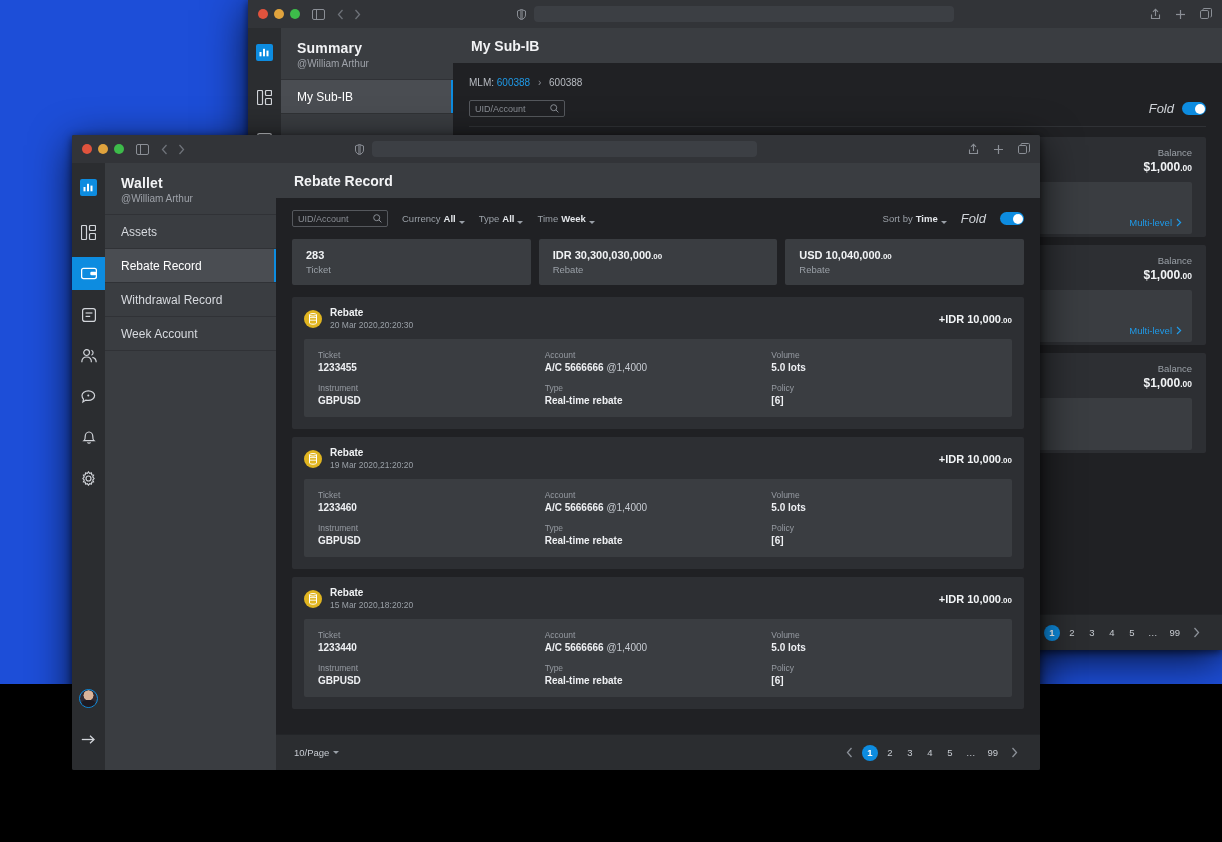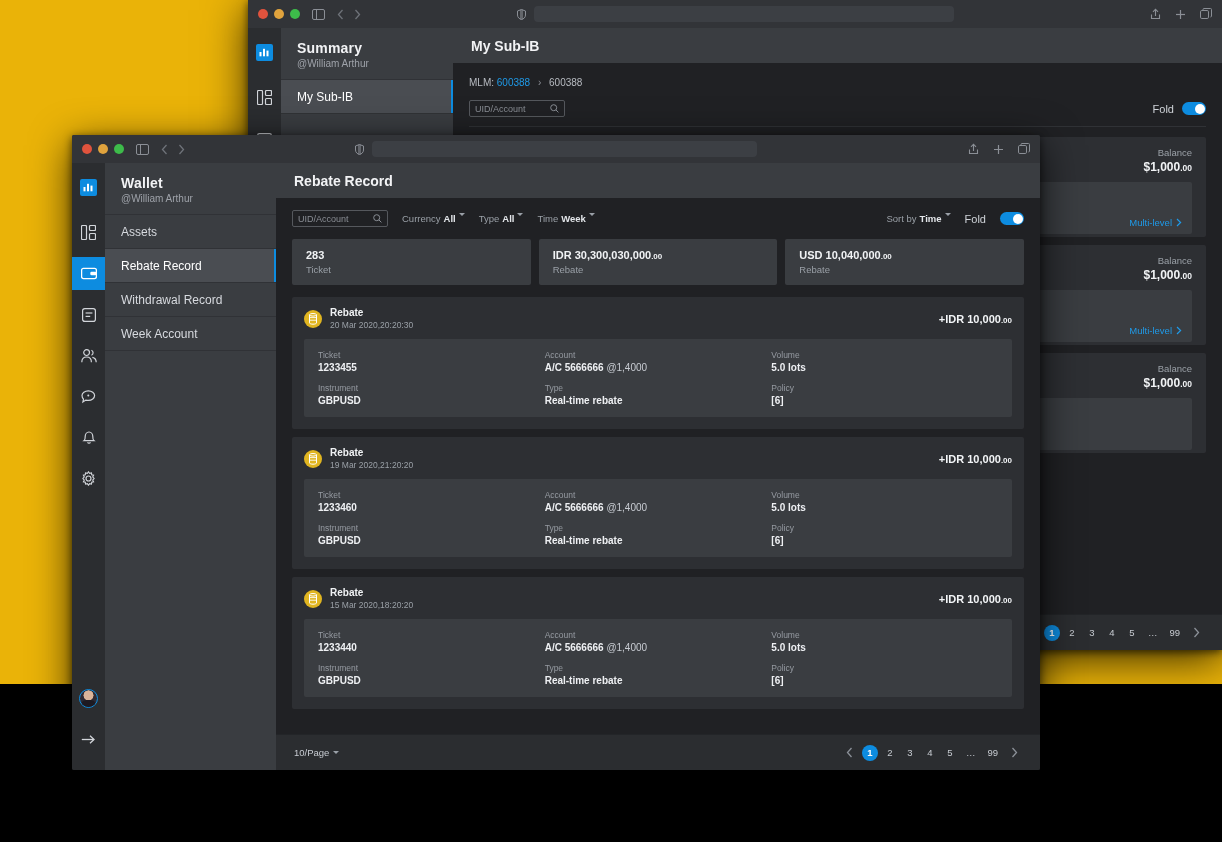--- a/index.html
+++ b/index.html
@@ -2,21 +2,21 @@
 <html><head>
 <meta charset="utf-8">
 <style>
   * { box-sizing: border-box; margin: 0; padding: 0; }
   html, body {
     width: 1222px; height: 842px;
     background: #000;
     font-family: "Liberation Sans", sans-serif;
     overflow: hidden;
   }
-  .stage { position: relative; width: 1222px; height: 684px; background: #eab308; }
+  .stage { position: relative; width: 1222px; height: 684px; background: #1d4ed8; }
 
   
   .win { position: absolute; background: #2b2d30; overflow: hidden; }
   .titlebar {
     height: 28px; background: #323438;
     display: flex; align-items: center; padding: 0 10px;
     position: relative;
   }
   .traffic { display: flex; gap: 6px; align-items: center; }
   .dot { width: 10px; height: 10px; border-radius: 50%; display: block; }
@@ -80,25 +80,25 @@
   .scrollarea { flex: 1 1 auto; overflow: hidden; padding: 12px 16px 0 16px; }
 
   
   .filterbar { display: flex; align-items: center; gap: 14px; margin-bottom: 12px; }
   .searchbox {
     width: 96px; height: 17px; border: 1px solid #55585d; border-radius: 2px;
     display: flex; align-items: center; padding: 0 5px;
     font-size: 9px; color: #8a8e95; background: transparent;
   }
   .searchbox .ph { flex: 1 1 auto; }
-  .filt { font-size: 9.5px; color: #9aa0a7; display: flex; align-items: flex-start; gap: 3px; }
+  .filt { font-size: 9.5px; color: #9aa0a7; display: flex; align-items: flex-end; gap: 3px; }
   .filt b { color: #e3e6ea; font-weight: bold; }
   .caret { display: inline-block; width: 0; height: 0; border-left: 3px solid transparent; border-right: 3px solid transparent; border-top: 3.5px solid #9aa0a7; }
   .filt-right { margin-left: auto; display: flex; align-items: center; gap: 14px; }
-  .foldlbl { font-size: 11px; color: #cfd3d8; }
+  .foldlbl { font-size: 13px; font-style: italic; color: #cfd3d8; }
   .switch { width: 24px; height: 13px; border-radius: 7px; background: #0d8ce0; position: relative; }
   .switch::after { content: ""; position: absolute; right: 1.5px; top: 1.5px; width: 10px; height: 10px; border-radius: 50%; background: #fff; }
 
   
   .stats { display: flex; gap: 8px; margin-bottom: 12px; }
   .statcard { flex: 1 1 0; background: #3a3d41; border-radius: 2px; padding: 10px 14px; }
   .statcard .v { font-size: 11px; font-weight: bold; color: #f1f3f5; }
   .statcard .v .dec { font-size: 8px; font-weight: bold; }
   .statcard .l { font-size: 9.5px; color: #9aa0a7; margin-top: 3px; }
 

